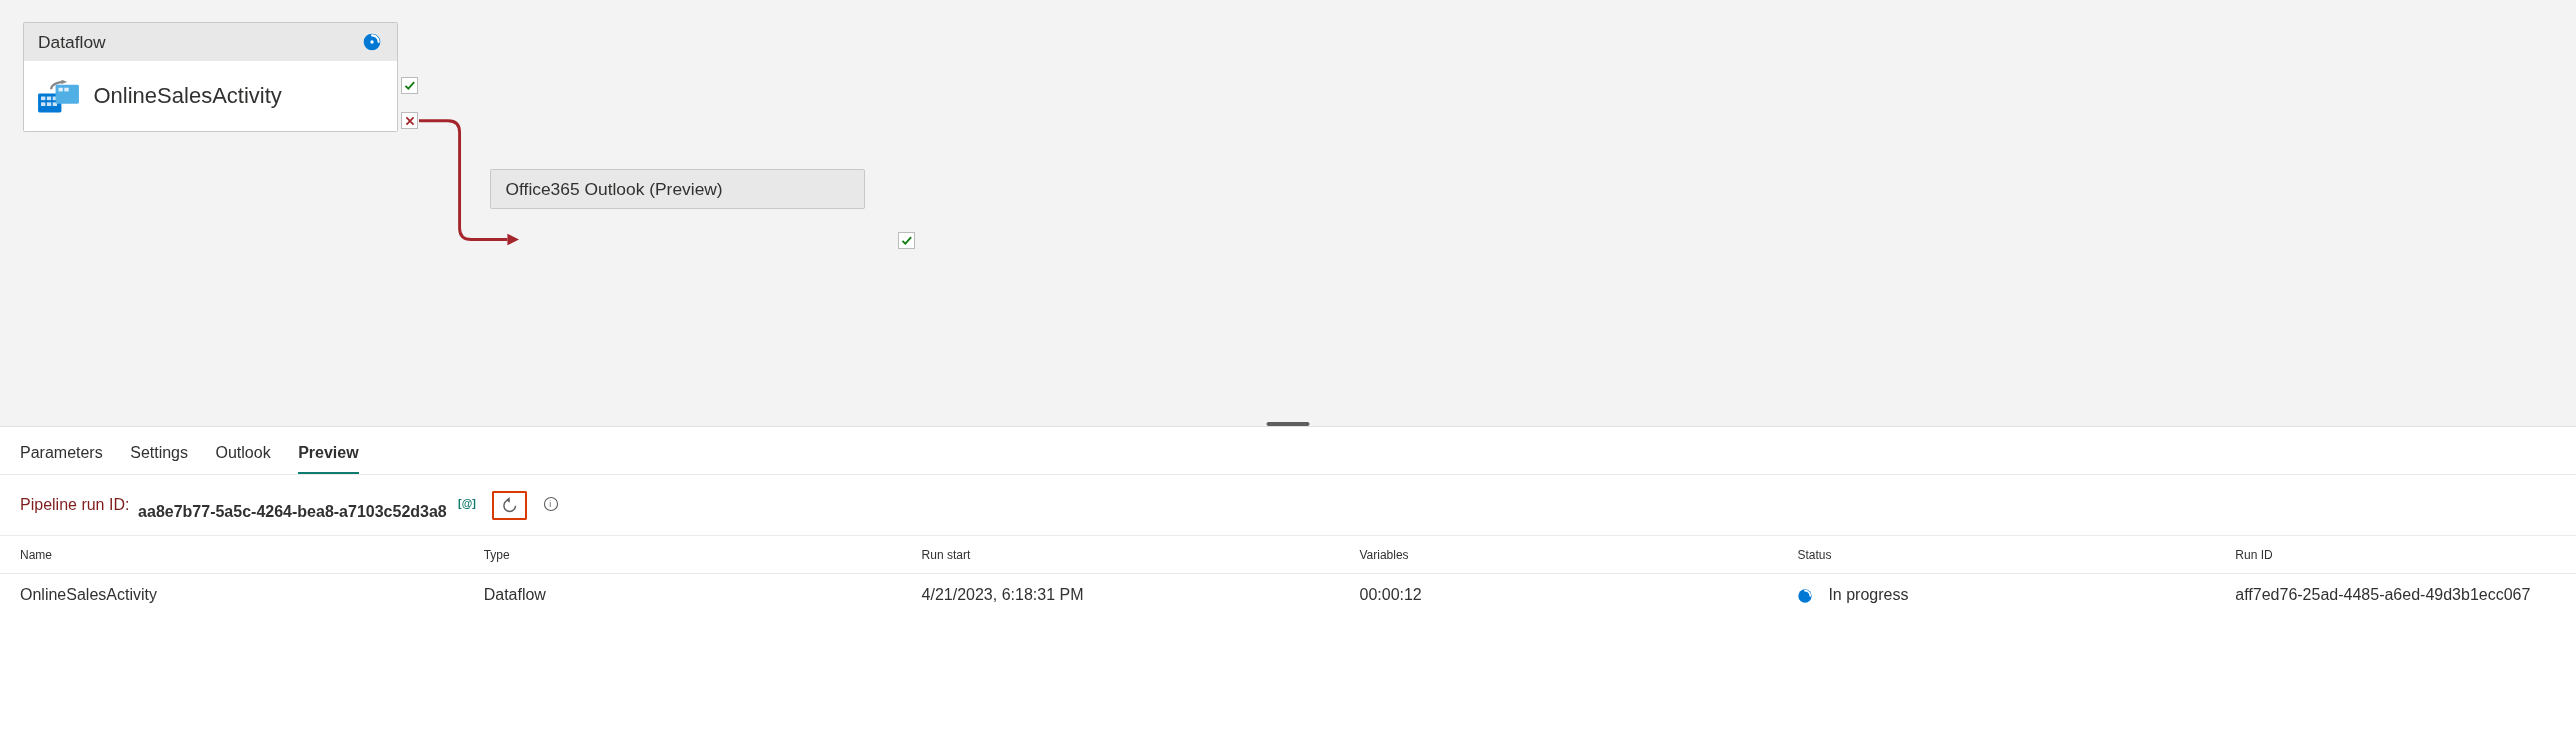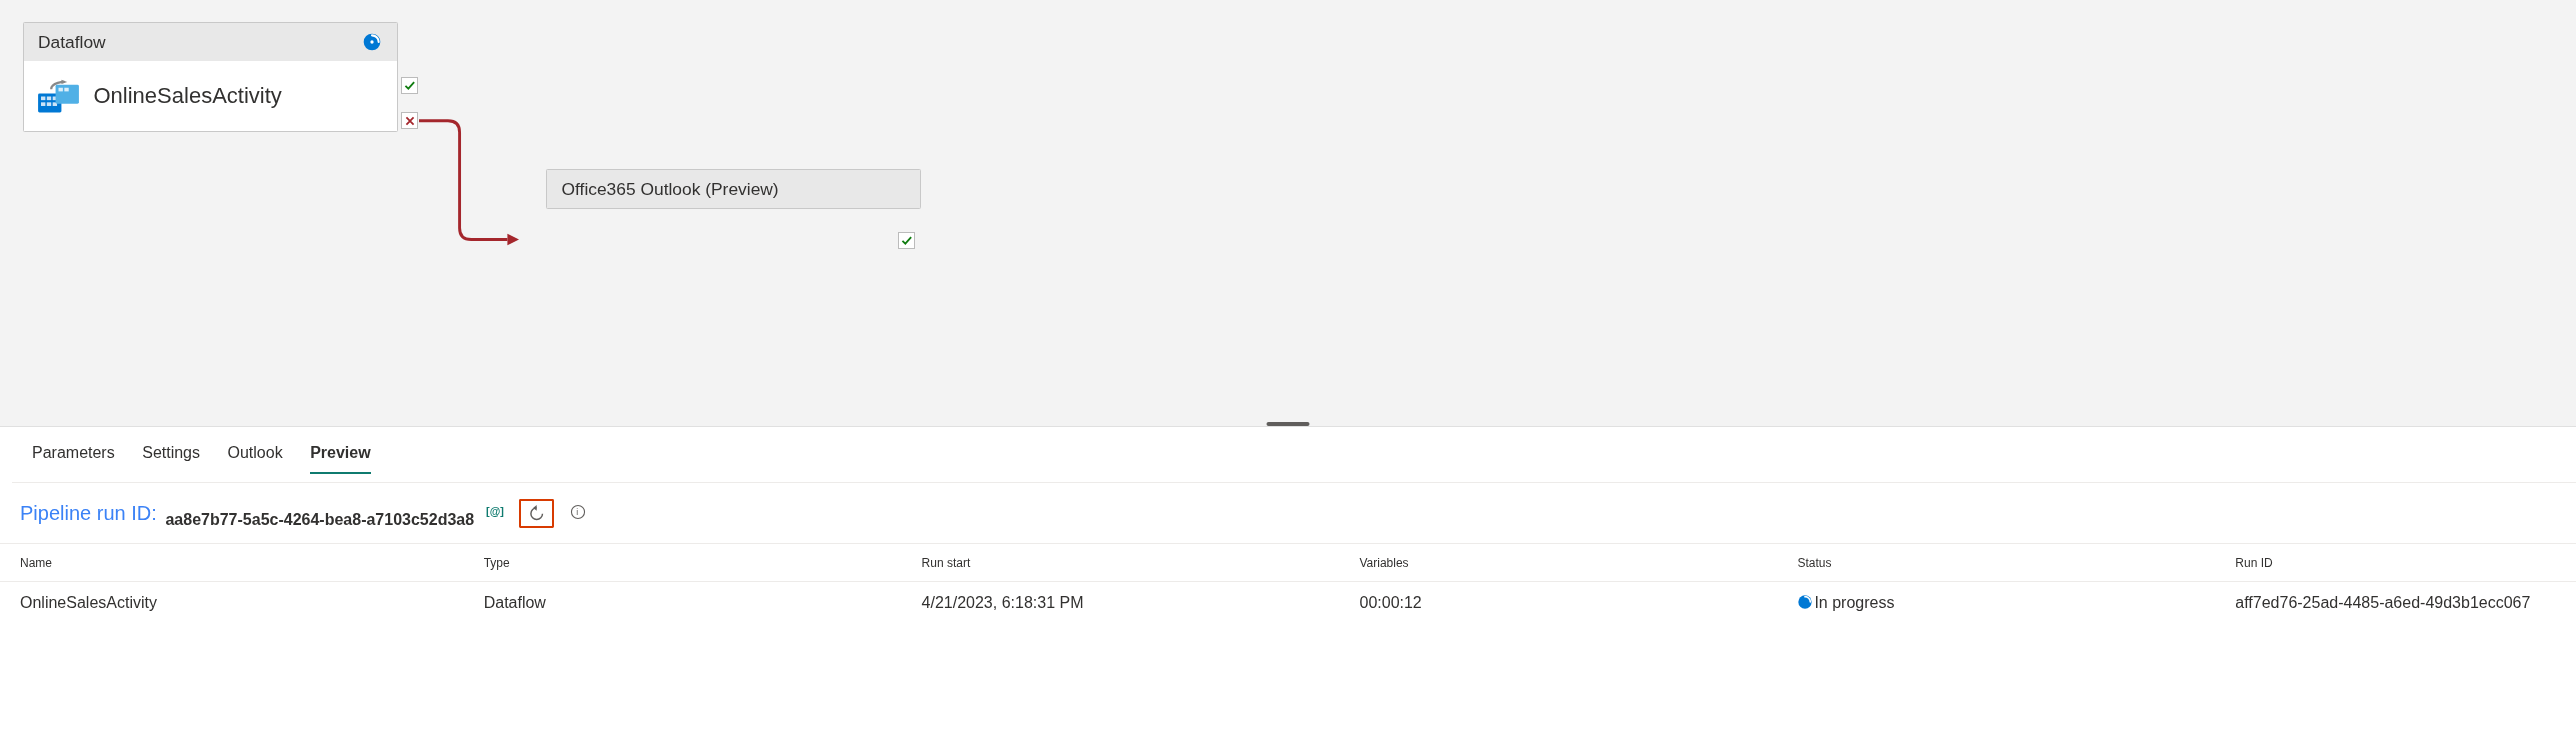--- a/index.html
+++ b/index.html
@@ -88,23 +88,22 @@
       pointer-events: none;
     }
 
     .tabs-panel {
       background: #ffffff;
     }
 
     .tabs-row {
       display: flex;
       gap: 27.5px;
-      padding: 13px 20px 8px 20px;
+      padding: 13px 20px 0 20px;
       border-bottom: 0.7px solid #edebe9;
-      margin-left: 12px;
     }
 
     .tab {
       font-size: 16px;
       color: #323130;
       padding: 4.3px 0 10px 0;
       cursor: pointer;
       border-bottom: 2.2px solid transparent;
     }
 
@@ -115,22 +114,22 @@
 
     .runid-row {
       display: flex;
       align-items: center;
       padding: 14.5px 20px;
       gap: 8.7px;
       border-bottom: 0.7px solid #edebe9;
     }
 
     .runid-label {
-      font-size: 20px;
-      color: #3b82f6;
+      font-size: 16px;
+      color: #7f1d1d;
     }
 
     .runid-value {
       font-size: 16px;
       font-weight: 700;
       color: #323130;
       margin-top: 13px;
     }
 
     .eye-icon {
@@ -172,22 +171,22 @@
     }
 
     .data-table td {
       font-size: 16px;
       color: #323130;
       padding: 11.6px 20px;
     }
 
     .status-cell {
       display: flex;
-      align-items: flex-start;
-      gap: 1px;
+      align-items: flex-end;
+      gap: 15px;
     }
 
     .status-spinner {
       width: 16px;
       height: 16px;
     }
 
     .col-name { width: 18%; }
     .col-type { width: 17%; }
     .col-run-start { width: 17%; }
@@ -248,21 +247,21 @@
     <svg width="10" height="10" viewBox="0 0 14 14">
         <path d="M2 2 L12 12 M12 2 L2 12" stroke="#a4262c" stroke-width="2.5"></path>
       </svg>
   </div>
 
   <svg class="connector-svg" style="top:112px; left:419px;" width="100" height="145" viewBox="0 0 138 200">
     <path d="M0 12 L40 12 Q56 12 56 28 L56 160 Q56 176 72 176 L122 176" stroke="#a4262c" stroke-width="4" fill="none"></path>
     <polygon points="122,168 138,176 122,184" fill="#a4262c"></polygon>
   </svg>
 
-  <div class="activity-box" style="top:169px; left:546px;">
+  <div class="activity-box" style="top:169px; left:490px;">
     <div class="activity-header">
       <span>Office365 Outlook (Preview)</span>
     </div>
   </div>
 
   <div class="port-marker port-check" style="top:232px; left:898px;">
     <svg width="11.6" height="11.6" viewBox="0 0 16 16">
         <path d="M2 8 L6 12 L14 3" stroke="#107c10" stroke-width="2.5" fill="none"></path>
       </svg>
   </div>

